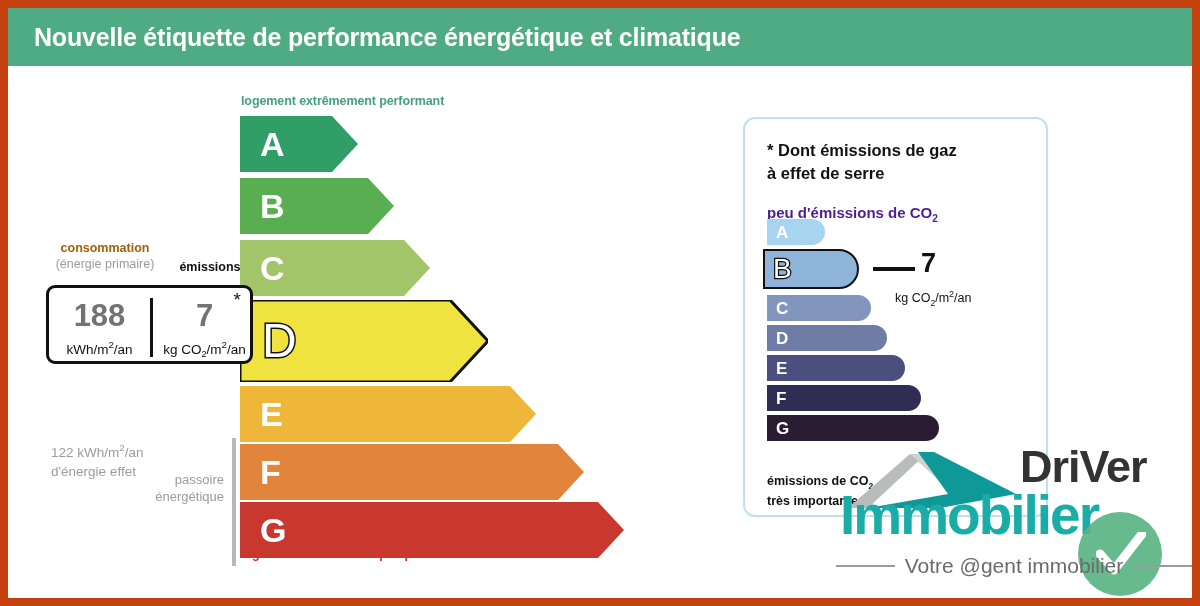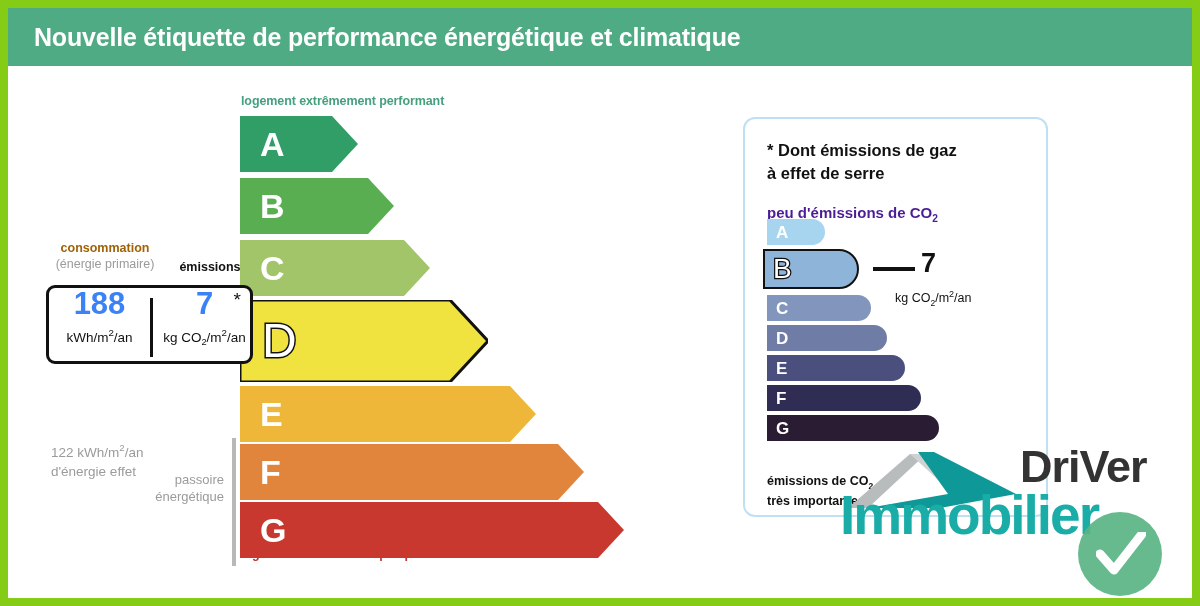--- a/index.html
+++ b/index.html
@@ -6,21 +6,21 @@
   html, body {
     width: 1200px; height: 606px;
     background: #ffffff;
     font-family: "Liberation Sans", sans-serif;
     overflow: hidden;
   }
   #root {
     position: relative;
     width: 1200px; height: 606px;
     background: #ffffff;
-    border: 8px solid #84cc16;
+    border: 8px solid #c2410c;
   }
   
   #header {
     position: absolute;
     left: 0; top: 0;
     width: 1184px; height: 58px;
     background: #4fab84;
     display: flex; align-items: center;
   }
   #header-title {
@@ -124,22 +124,22 @@
     z-index: 5;
   }
   #conso-box .divider {
     position: absolute; left: 101px; top: 10px;
     width: 3px; height: 59px; background: #111111;
   }
   #conso-box .cell { position: absolute; top: 0; height: 100%; text-align: center; }
   #conso-box .cell.left { left: 0; width: 101px; }
   #conso-box .cell.right { left: 104px; width: 103px; }
   #conso-box .value {
-    font-size: 31px; font-weight: bold; color: #3b82f6;
-    line-height: 1;
+    font-size: 31px; font-weight: bold; color: #737373;
+    margin-top: 12px; line-height: 1;
   }
   #conso-box .unit {
     font-size: 13.5px; color: #111; margin-top: 9px; line-height: 1;
   }
   #conso-box .star {
     position: absolute; right: 9px; top: 2px;
     font-size: 19px; color: #111; line-height: 1;
   }
   #conso-final {
     position: absolute; left: 43px; top: 372px;
@@ -416,16 +416,21 @@
         <polygon points="70,2 86,2 168,44 100,44" fill="#0e9898"></polygon>
         <polygon points="20,58 100,44 168,44 92,58" fill="#0e9898"></polygon>
       </svg>
       <div id="logo-driver">DriVer</div>
       <div id="logo-immobilier">Immobilier</div>
       <div id="logo-check">
         <svg width="50" height="46" viewBox="0 0 50 46">
             <path d="M4 22 L18 38 L46 2" stroke="#ffffff" stroke-width="9" fill="none" stroke-linecap="round" stroke-linejoin="round"></path>
           </svg>
       </div>
+      <div id="logo-tagline">
+        <span class="rule"></span>
+        <span class="txt">Votre @gent immobilier</span>
+        <span class="rule"></span>
+      </div>
     </div>
 
   </div>
 </div>
 
 </body></html>

